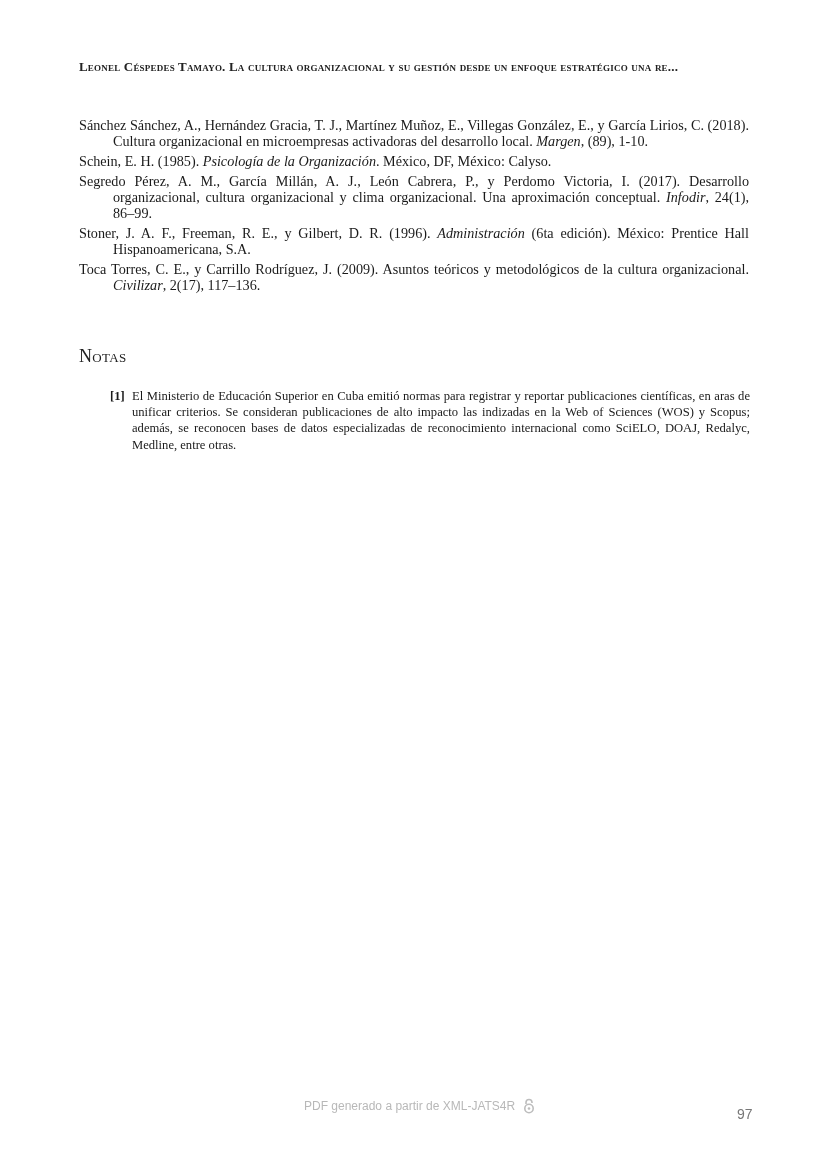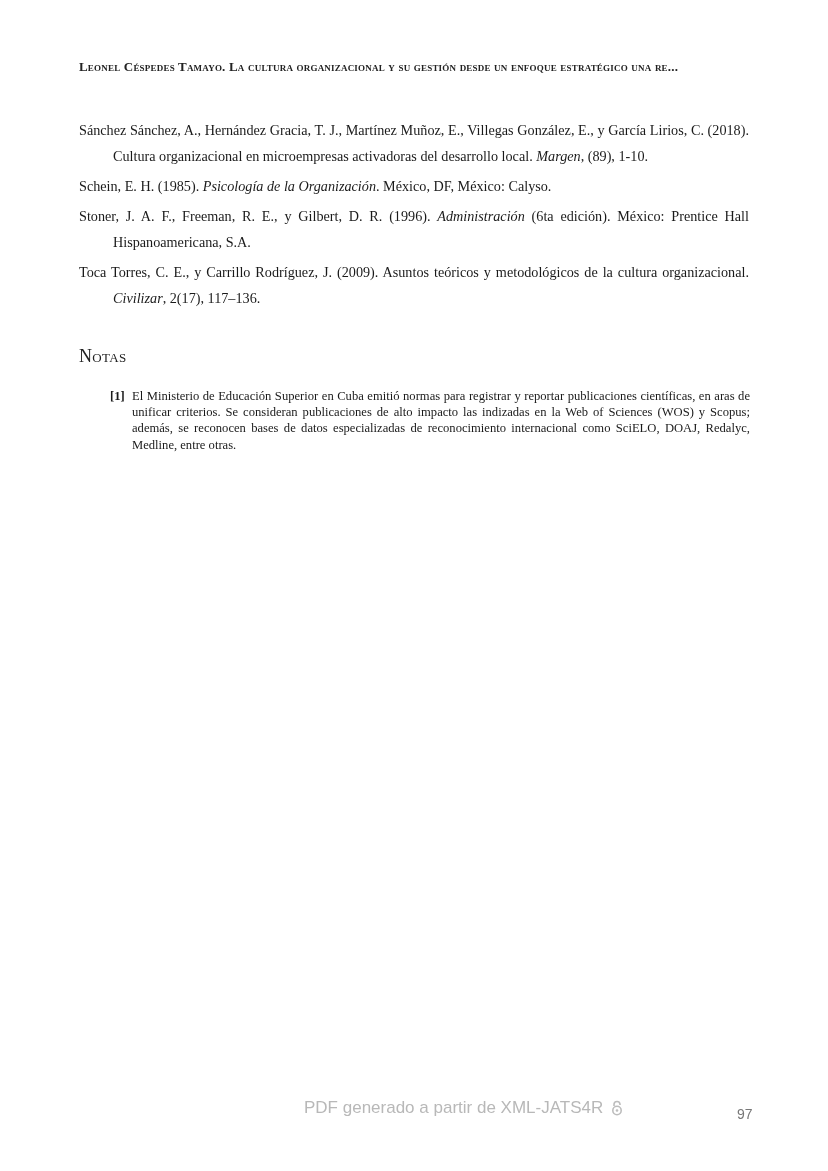--- a/index.html
+++ b/index.html
@@ -26,21 +26,21 @@
       letter-spacing: 0.2px;
       color: #222;
       white-space: nowrap;
     }
     .references {
       position: absolute;
       left: 79px;
       top: 117px;
       width: 670px;
       font-size: 14.2px;
-      line-height: 26px;
+      line-height: 16px;
     }
     .ref {
       padding-left: 34px;
       text-indent: -34px;
       text-align: justify;
       margin: 0 0 4px 0;
     }
     .ref i { font-style: italic; }
     .section-title {
       position: absolute;
@@ -70,21 +70,21 @@
     }
     .note-text {
       flex: 1 1 auto;
       text-align: justify;
     }
     .footer-gen {
       position: absolute;
       left: 304px;
       top: 1098px;
       font-family: "Liberation Sans", "DejaVu Sans", sans-serif;
-      font-size: 17px;
+      font-size: 12px;
       color: #b8b8b8;
       display: flex;
       align-items: center;
       gap: 8px;
     }
     .oa-icon {
       display: inline-block;
       width: 12px;
       height: 16px;
     }
@@ -98,20 +98,21 @@
     }
   </style>
 </head>
 <body>
 
 <div class="running-header">Leonel Céspedes Tamayo. La cultura organizacional y su gestión desde un enfoque estratégico una re...</div>
 
 <div class="references">
   <p class="ref"><span>Sánchez Sánchez, A., Hernández Gracia, T. J., Martínez Muñoz, E., Villegas González, E., y García Lirios, C. (2018). Cultura organizacional en microempresas activadoras del desarrollo local. </span><i>Margen</i><span>, (89), 1-10.</span></p>
   <p class="ref"><span>Schein, E. H. (1985). </span><i>Psicología de la Organización</i><span>. México, DF, México: Calyso.</span></p>
+  <p class="ref"><span>Segredo Pérez, A. M., García Millán, A. J., León Cabrera, P., y Perdomo Victoria, I. (2017). Desarrollo organizacional, cultura organizacional y clima organizacional. Una aproximación conceptual. </span><i>Infodir</i><span>, 24(1), 86–99.</span></p>
   <p class="ref"><span>Stoner, J. A. F., Freeman, R. E., y Gilbert, D. R. (1996). </span><i>Administración</i><span> (6ta edición). México: Prentice Hall Hispanoamericana, S.A.</span></p>
   <p class="ref"><span>Toca Torres, C. E., y Carrillo Rodríguez, J. (2009). Asuntos teóricos y metodológicos de la cultura organizacional. </span><i>Civilizar</i><span>, 2(17), 117–136.</span></p>
 </div>
 
 <div class="section-title">Notas</div>
 
 <div class="notes">
   <div class="note">
     <span class="note-num">[1]</span>
     <span class="note-text">El Ministerio de Educación Superior en Cuba emitió normas para registrar y reportar publicaciones científicas, en aras de unificar criterios. Se consideran publicaciones de alto impacto las indizadas en la Web of Sciences (WOS) y Scopus; además, se reconocen bases de datos especializadas de reconocimiento internacional como SciELO, DOAJ, Redalyc, Medline, entre otras.</span>

